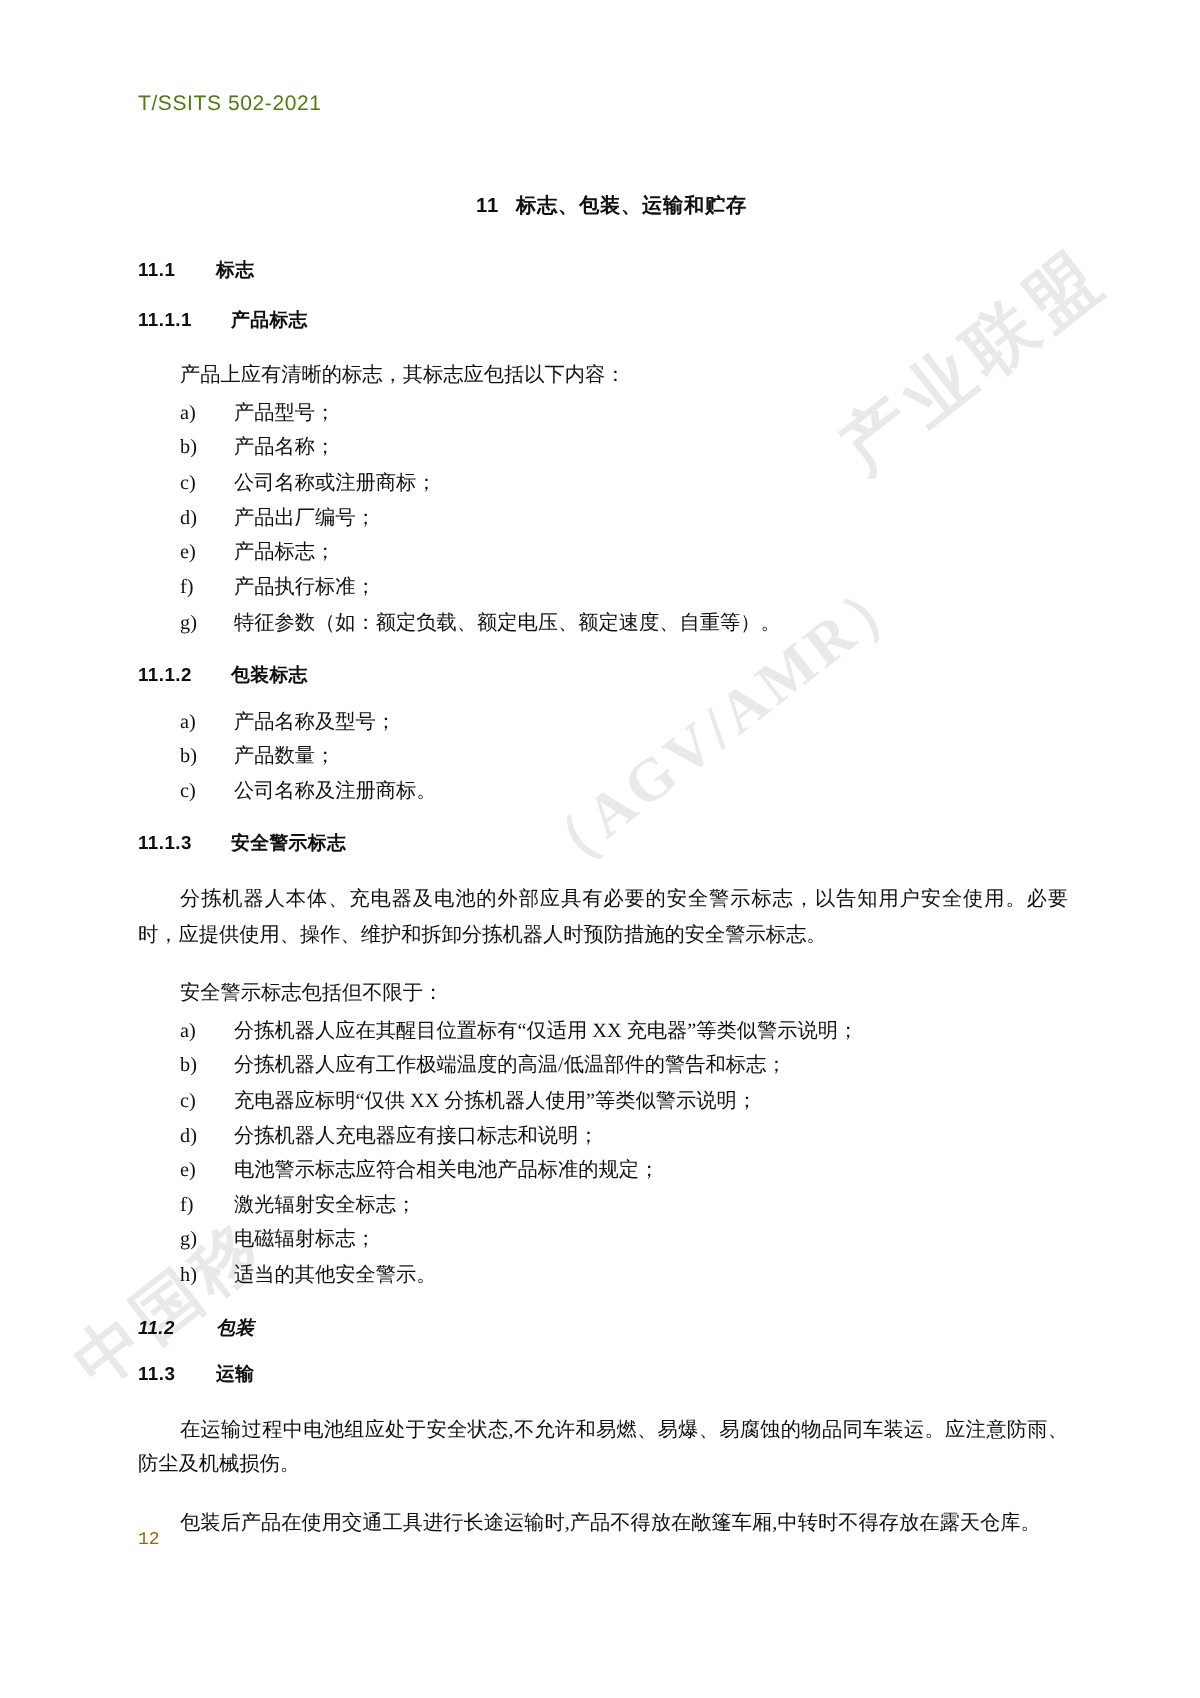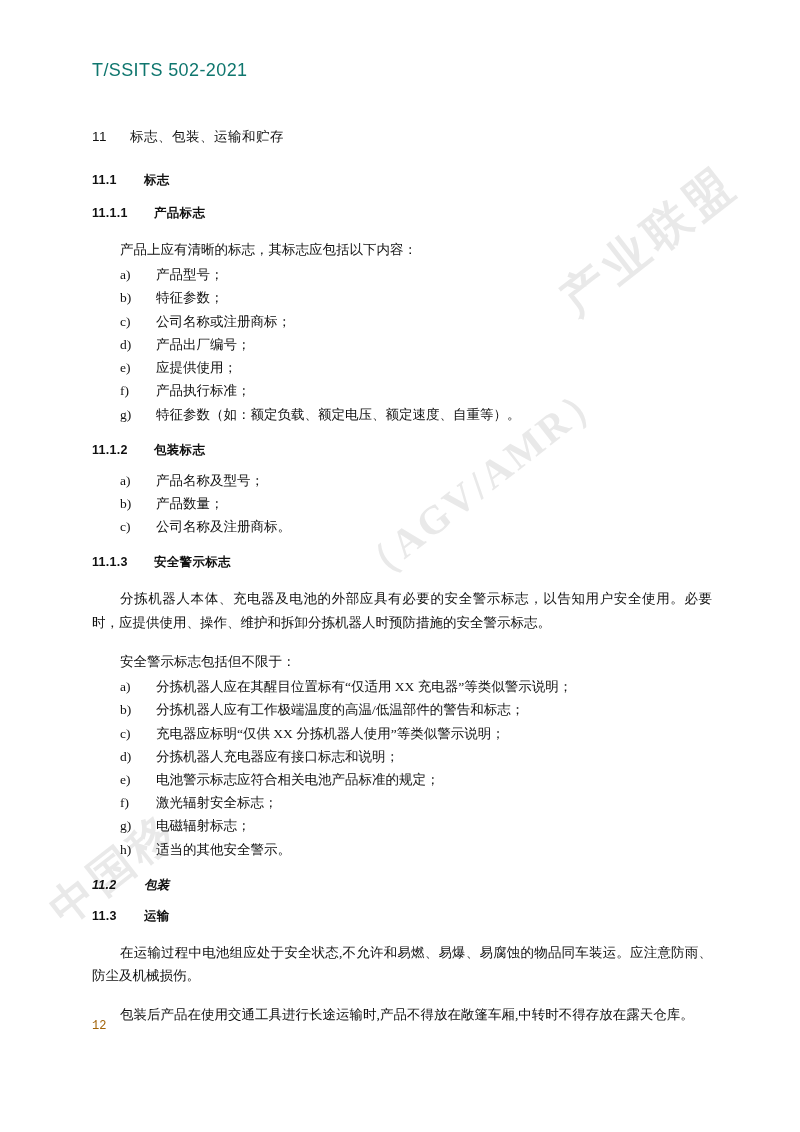--- a/index.html
+++ b/index.html
@@ -53,38 +53,39 @@
   .content {
     position: relative;
     z-index: 2;
   }
 
   .header {
     position: absolute;
     top: 60px;
     left: 92px;
     font-family: "Liberation Sans", sans-serif;
-    font-size: 18px;
+    font-size: 14px;
     letter-spacing: 0.4px;
-    color: #0f766e;
+    color: #4d7c0f;
   }
 
   .body {
     position: absolute;
     top: 128px;
     left: 92px;
     width: 620px;
   }
 
   .h1 {
     font-family: "Liberation Sans", sans-serif;
     font-size: 13.5px;
-    font-weight: 400;
+    font-weight: 700;
     margin: 0 0 26px 0;
     letter-spacing: 0.5px;
+    text-align: center;
   }
   .h1 .num { display: inline-block; width: 38px; }
 
   .h2 {
     font-family: "Liberation Sans", sans-serif;
     font-size: 12.5px;
     font-weight: 700;
     margin: 0 0 14px 0;
     letter-spacing: 0.3px;
   }
@@ -157,24 +158,24 @@
       <div class="h2">
         <span class="num">11.1</span><span>标志</span>
       </div>
 
       <div class="h3">
         <span class="num">11.1.1</span><span>产品标志</span>
       </div>
       <p class="para">产品上应有清晰的标志，其标志应包括以下内容：</p>
       <ul class="alist">
         <li><span class="lbl">a)</span><span>产品型号；</span></li>
-        <li><span class="lbl">b)</span><span>特征参数；</span></li>
+        <li><span class="lbl">b)</span><span>产品名称；</span></li>
         <li><span class="lbl">c)</span><span>公司名称或注册商标；</span></li>
         <li><span class="lbl">d)</span><span>产品出厂编号；</span></li>
-        <li><span class="lbl">e)</span><span>应提供使用；</span></li>
+        <li><span class="lbl">e)</span><span>产品标志；</span></li>
         <li><span class="lbl">f)</span><span>产品执行标准；</span></li>
         <li><span class="lbl">g)</span><span>特征参数（如：额定负载、额定电压、额定速度、自重等）。</span></li>
       </ul>
 
       <div class="h3">
         <span class="num">11.1.2</span><span>包装标志</span>
       </div>
       <ul class="alist">
         <li><span class="lbl">a)</span><span>产品名称及型号；</span></li>
         <li><span class="lbl">b)</span><span>产品数量；</span></li>

